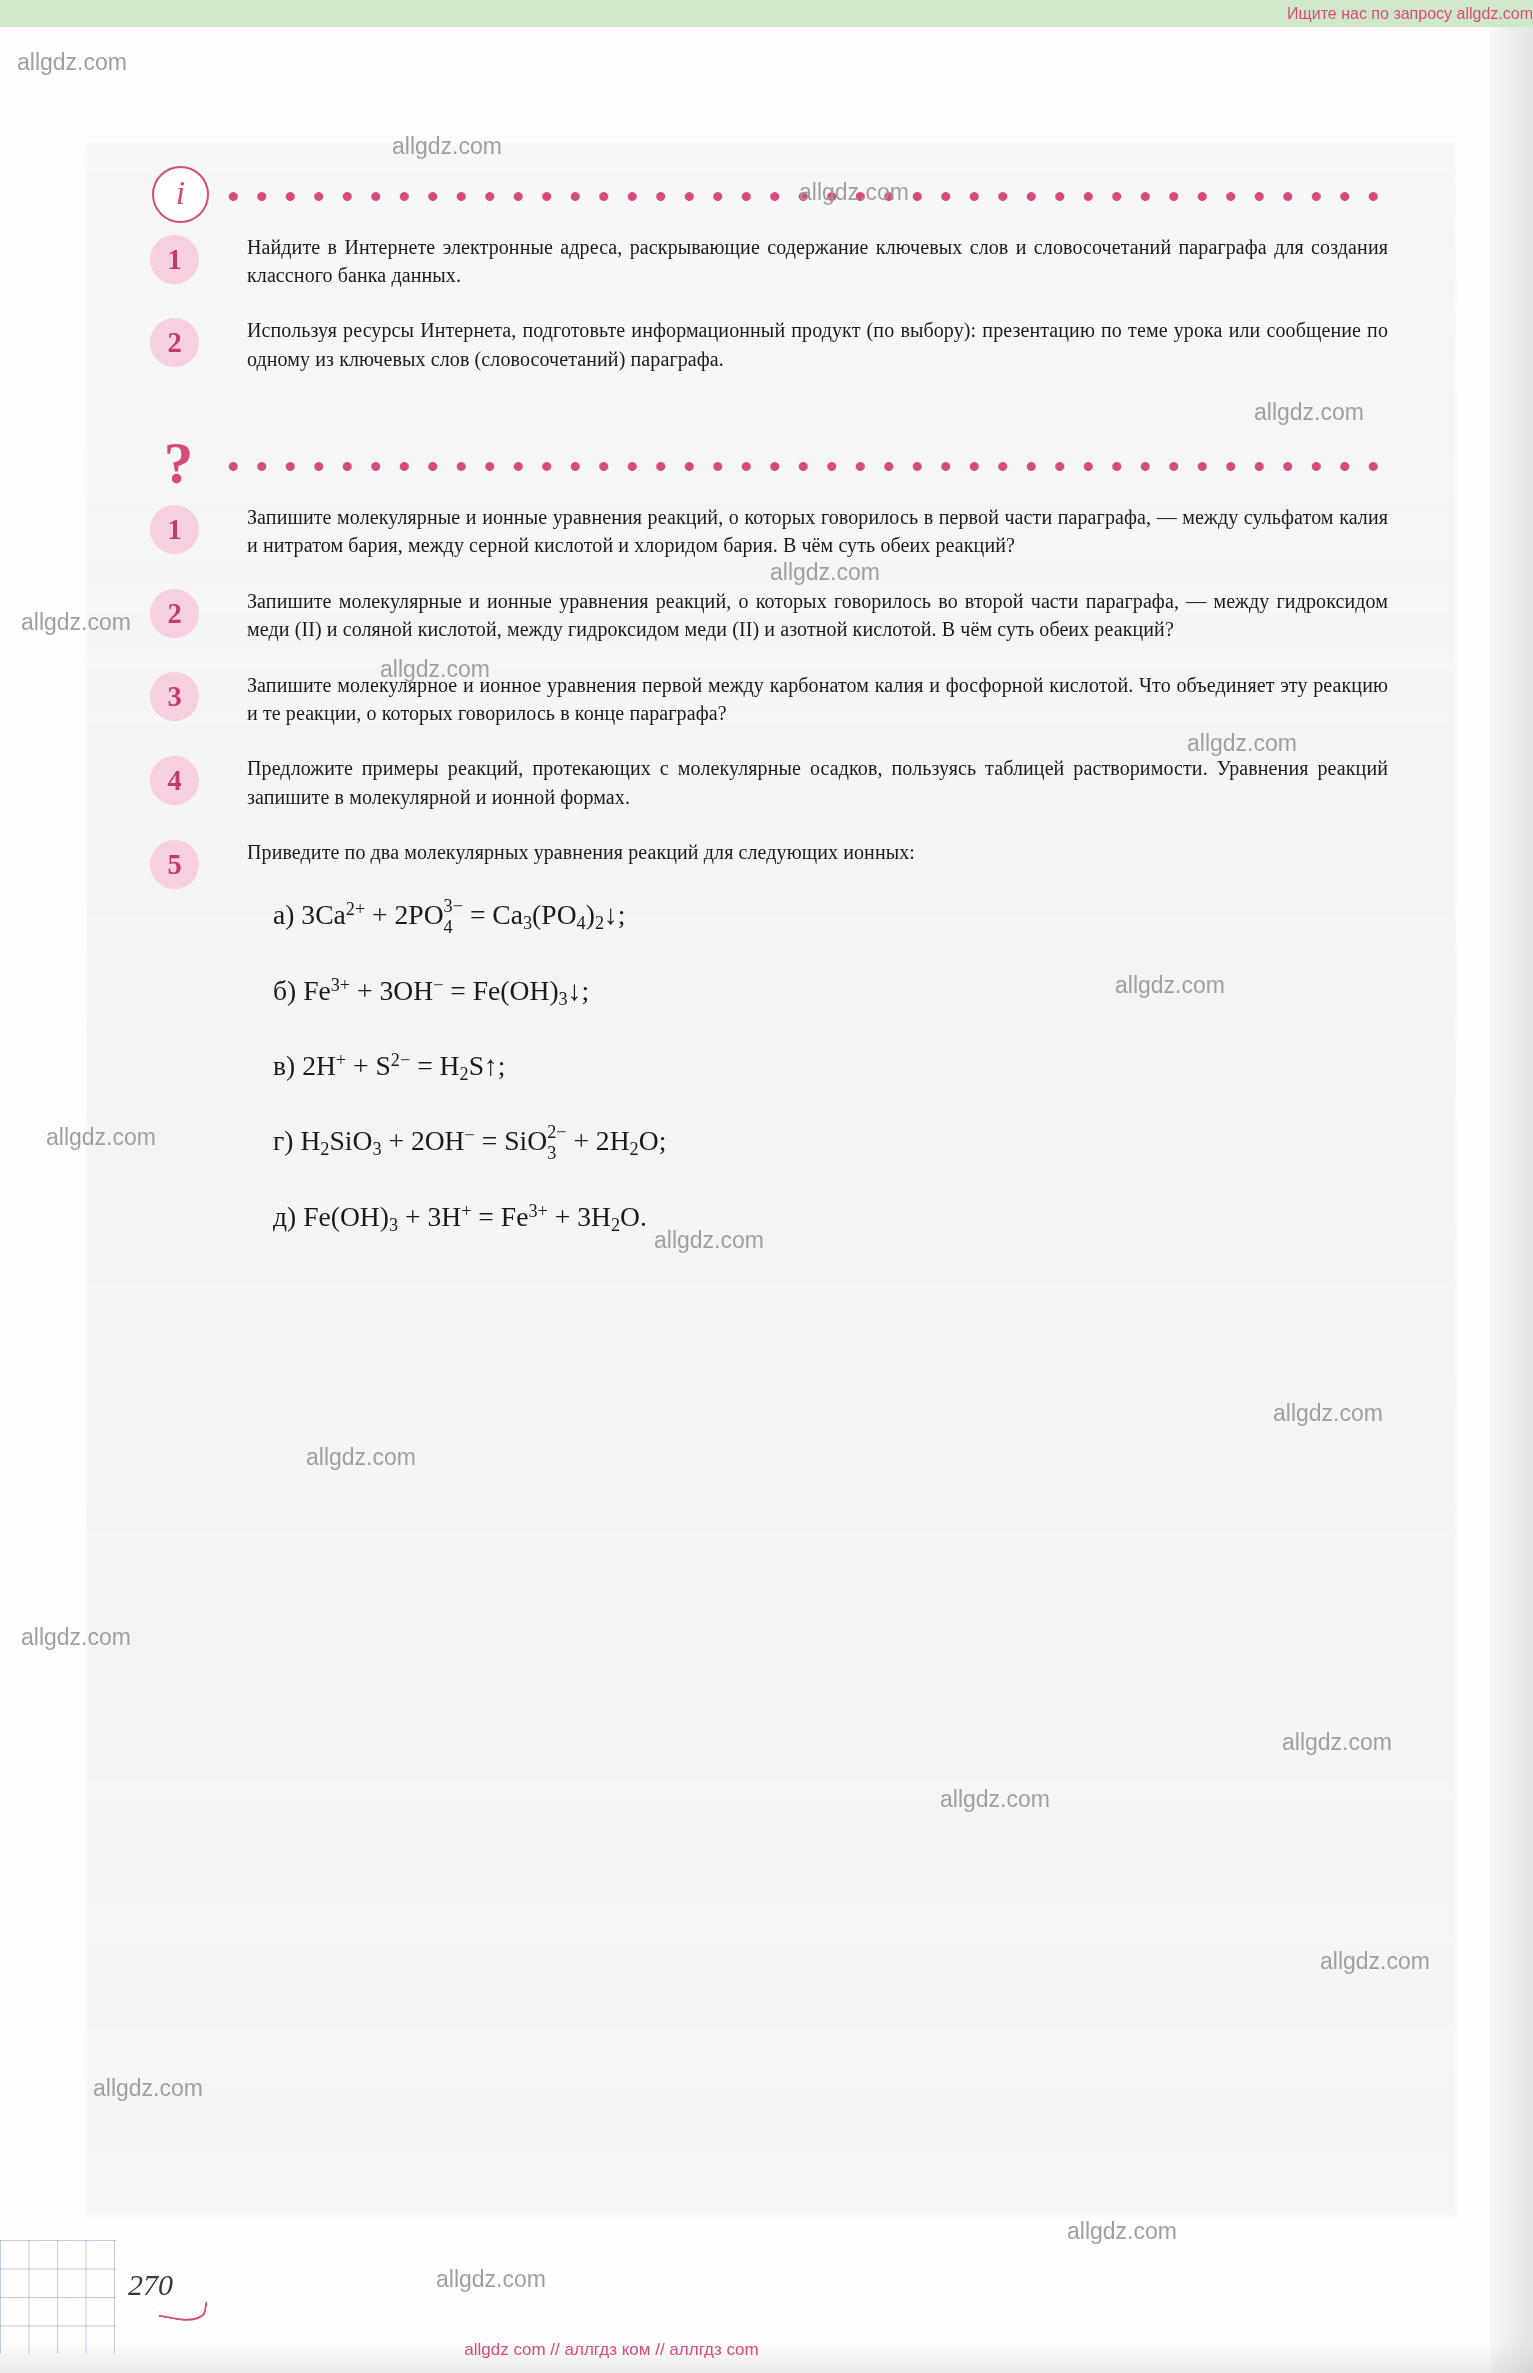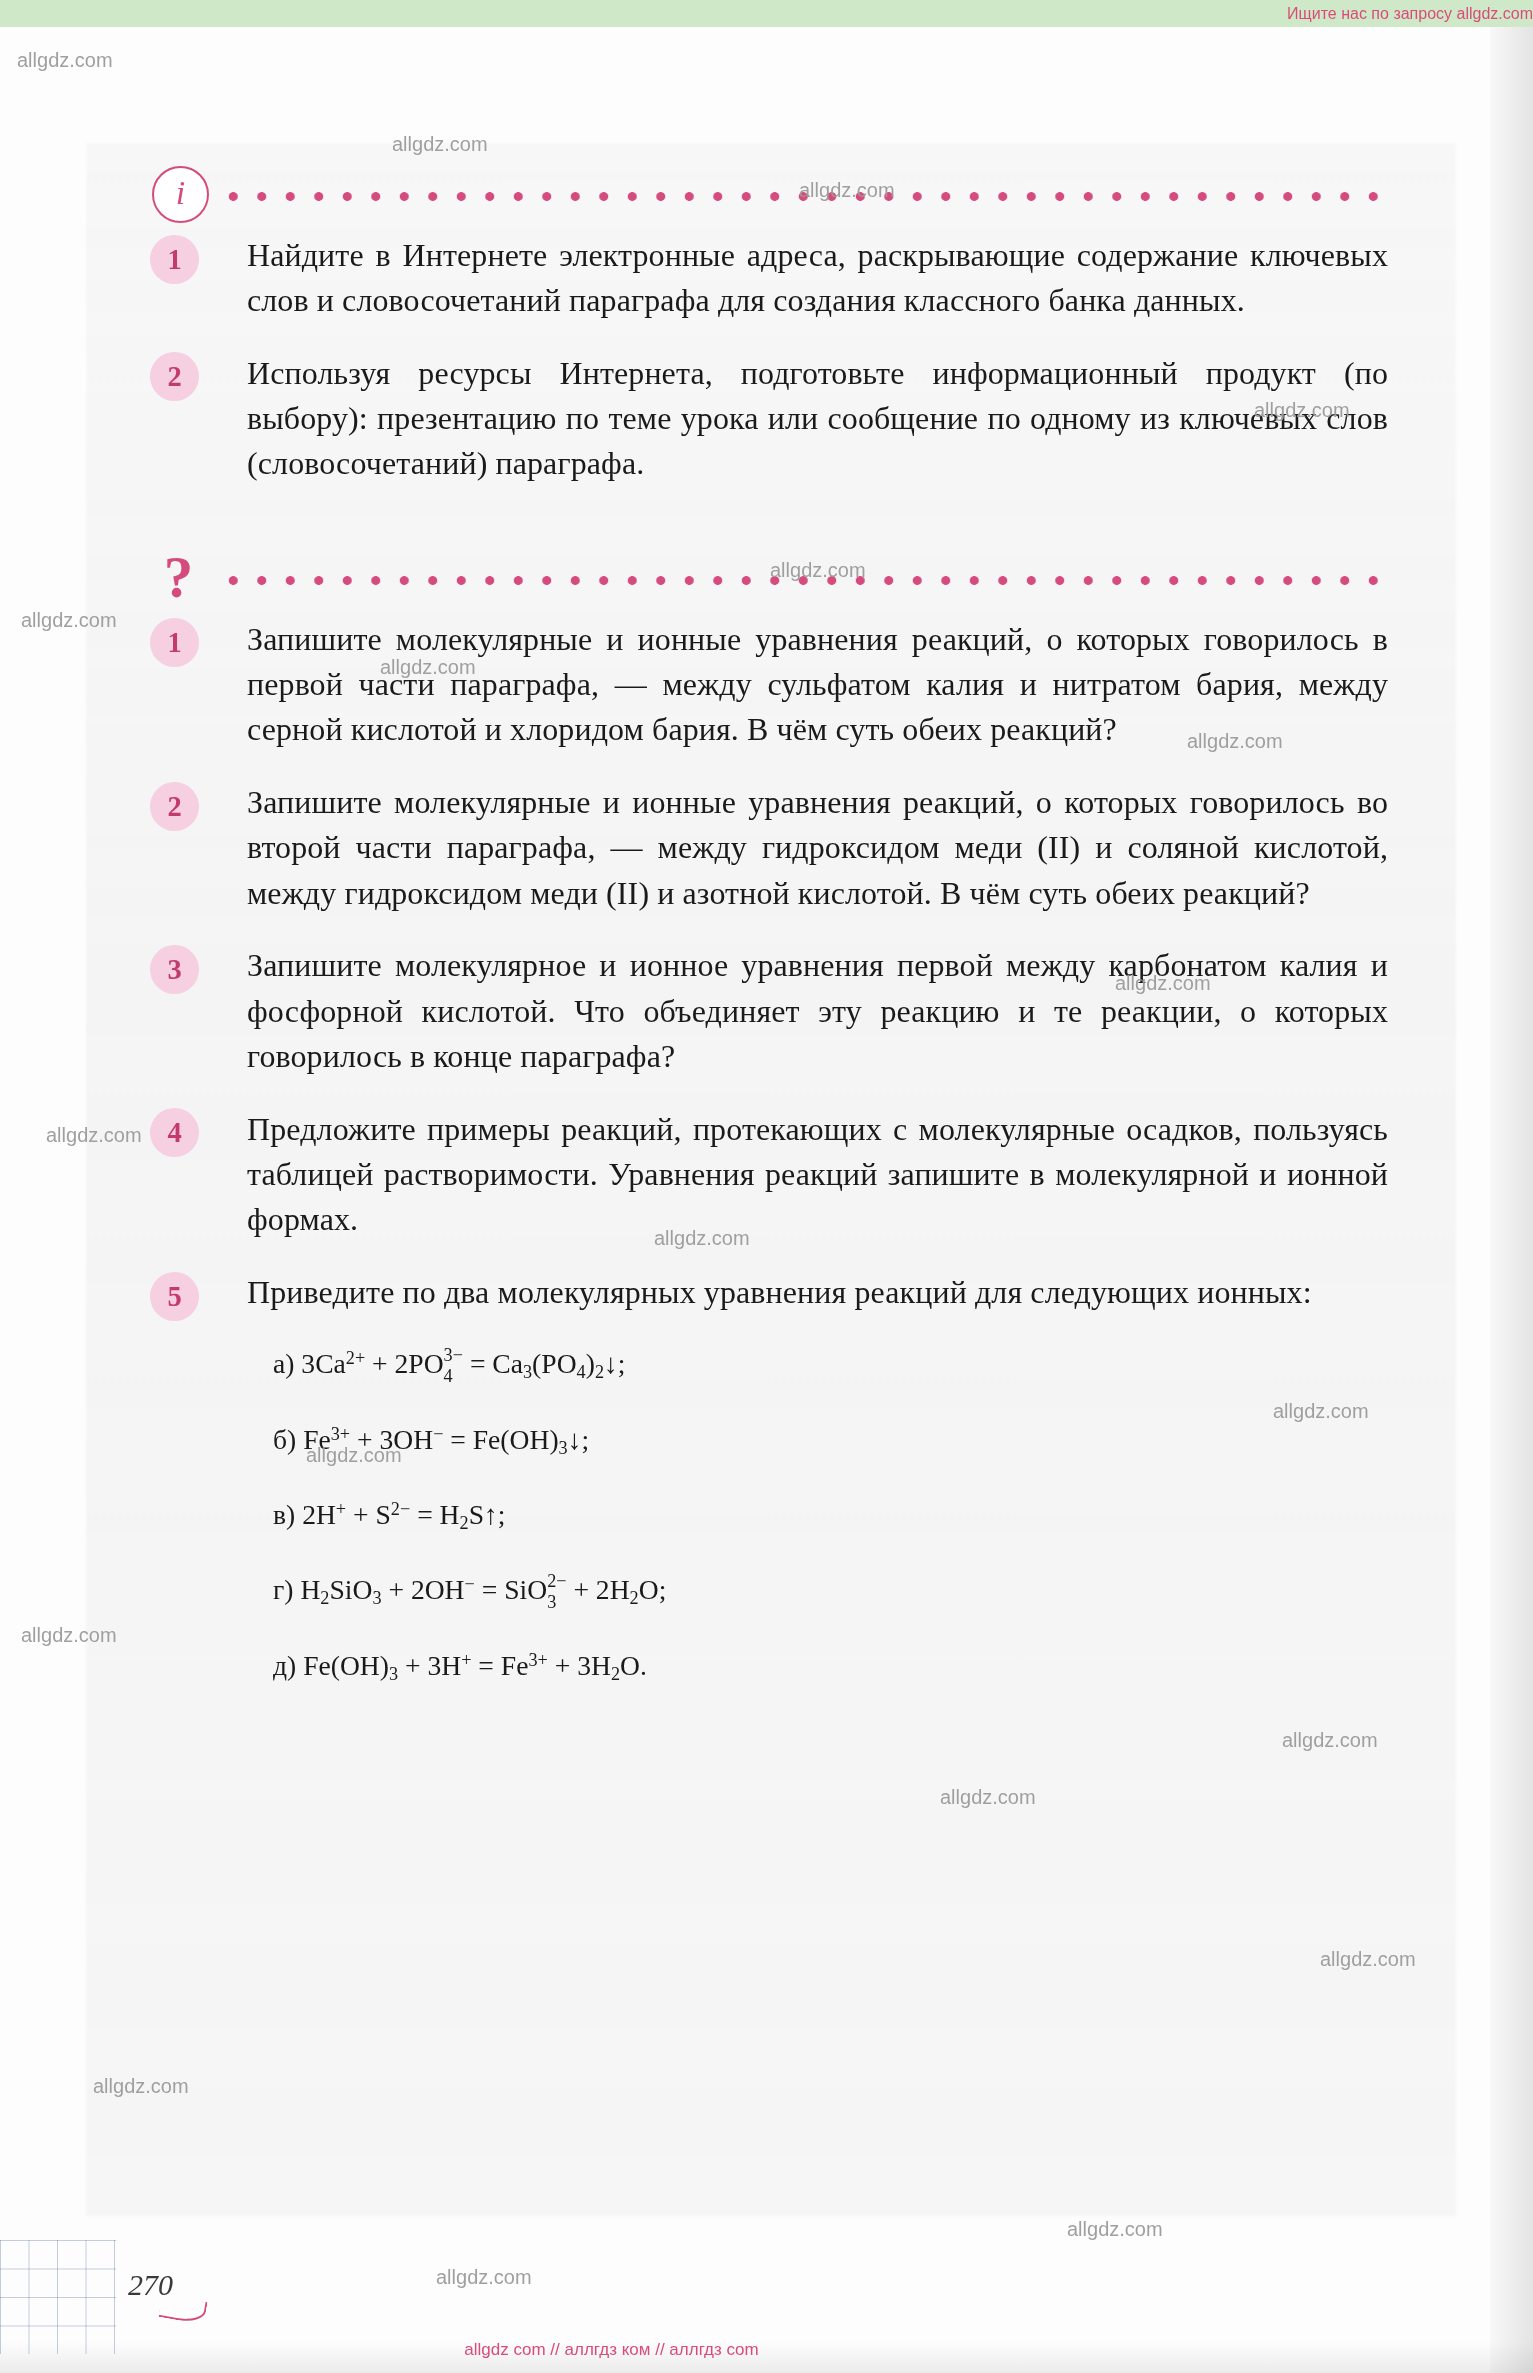--- a/index.html
+++ b/index.html
@@ -64,21 +64,21 @@
     font-size: 16px;
     text-align: right;
     line-height: 27px;
   }
 
   
   .wm {
     position: absolute;
     font-family: "Liberation Sans", sans-serif;
     color: #9b9b9b;
-    font-size: 20px;
+    font-size: 23px;
     white-space: nowrap;
     pointer-events: none;
     opacity: 0.95;
   }
 
   
   .content {
     position: absolute;
     left: 133px;
     top: 166px;
@@ -141,21 +141,21 @@
     border-radius: 50%;
     background: #f6cfe0;
     color: #c23a6e;
     font-family: "Liberation Serif", serif;
     font-weight: bold;
     font-size: 28.5px;
     text-align: center;
     line-height: 49px;
   }
   .ptext {
-    font-size: 32px;
+    font-size: 20px;
     line-height: 1.42;
     text-align: justify;
     text-align-last: left;
     letter-spacing: 0.1px;
   }
 
   .section-gap { height: 36px; }
 
   
   .eqs {

